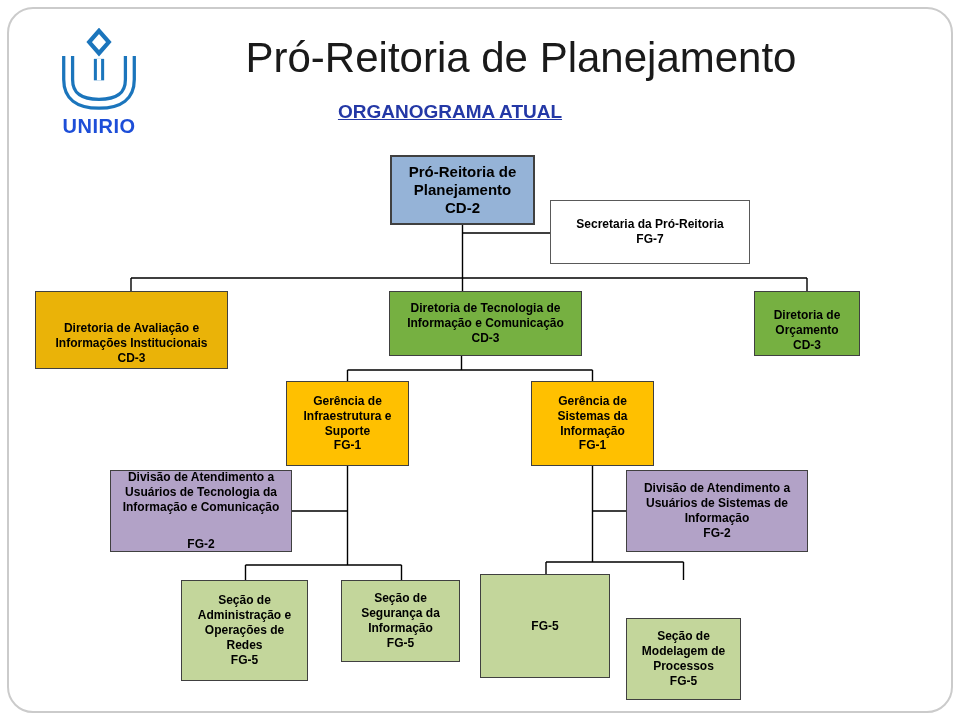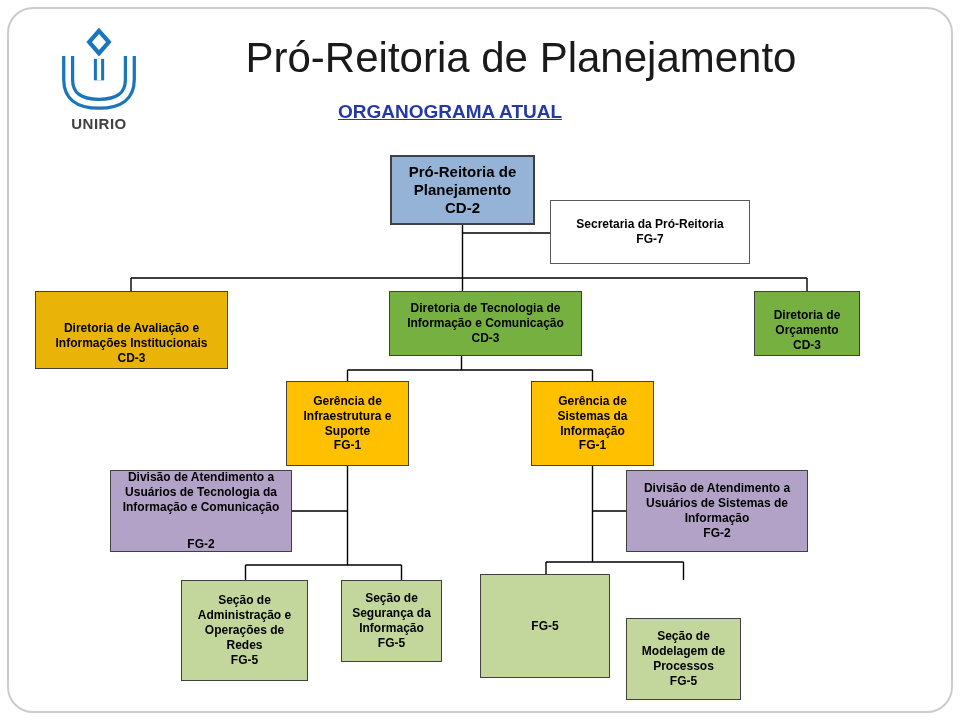--- a/index.html
+++ b/index.html
@@ -1,21 +1,21 @@
 <!DOCTYPE html>
 <html><head>
 <meta charset="utf-8">
 <style>
   html, body { margin: 0; padding: 0; background: #ffffff; }
   body { font-family: "Liberation Sans", sans-serif; }
   .slide { position: relative; width: 960px; height: 720px; background: #ffffff; overflow: hidden; }
   .slide-frame { position: absolute; left: 7px; top: 7px; right: 7px; bottom: 7px;
                  border: 2px solid #cbcbcb; border-radius: 26px; }
   .logo { position: absolute; left: 46px; top: 28px; width: 106px; text-align: center; }
-  .logo-text { color: #404040; font-weight: bold; font-size: 15px; letter-spacing: 0.5px; margin-top: -3px; }
+  .logo-text { color: #1d4ed8; font-weight: bold; font-size: 20px; letter-spacing: 0.5px; margin-top: -3px; }
   .title { position: absolute; left: 168px; top: 34px; width: 706px; text-align: center;
            font-size: 42px; color: #1a1a1a; font-weight: normal; }
   .subtitle { position: absolute; left: 160px; top: 101px; width: 580px; text-align: center;
               font-size: 19px; font-weight: bold; color: #2438a6; text-decoration: underline; }
   .chart { position: absolute; left: 0; top: 0; width: 960px; height: 720px; }
   .connectors { position: absolute; left: 0; top: 0; }
   .node { position: absolute; display: flex; flex-direction: column; align-items: center;
           justify-content: center; text-align: center; font-weight: bold; font-size: 12px;
           line-height: 1.24; color: #000; border: 1px solid #404040; padding: 2px 4px;
           box-sizing: border-box; }
@@ -89,21 +89,21 @@
     <div class="node" style="left: 626px; top: 470px; width: 182px; height: 82px; background-color: rgb(178, 162, 199);">
       <div>Divisão de Atendimento a Usuários de Sistemas de Informação</div>
       <div>FG-2</div>
     </div>
 
     <div class="node" style="left: 181px; top: 580px; width: 127px; height: 101px; background-color: rgb(195, 214, 155);">
       <div>Seção de Administração e Operações de Redes</div>
       <div>FG-5</div>
     </div>
 
-    <div class="node" style="left: 341px; top: 580px; width: 101px; height: 82px; background-color: rgb(195, 214, 155);">
+    <div class="node" style="left: 341px; top: 580px; width: 119px; height: 82px; background-color: rgb(195, 214, 155);">
       <div>Seção de Segurança da Informação</div>
       <div>FG-5</div>
     </div>
 
     <div class="node" style="left: 480px; top: 574px; width: 130px; height: 104px; background-color: rgb(195, 214, 155);">
       <div>FG-5</div>
     </div>
 
     <div class="node" style="left: 626px; top: 580px; width: 115px; height: 82px; background-color: rgb(195, 214, 155); margin-top: 38px;">
       <div>Seção de Modelagem de Processos</div>

